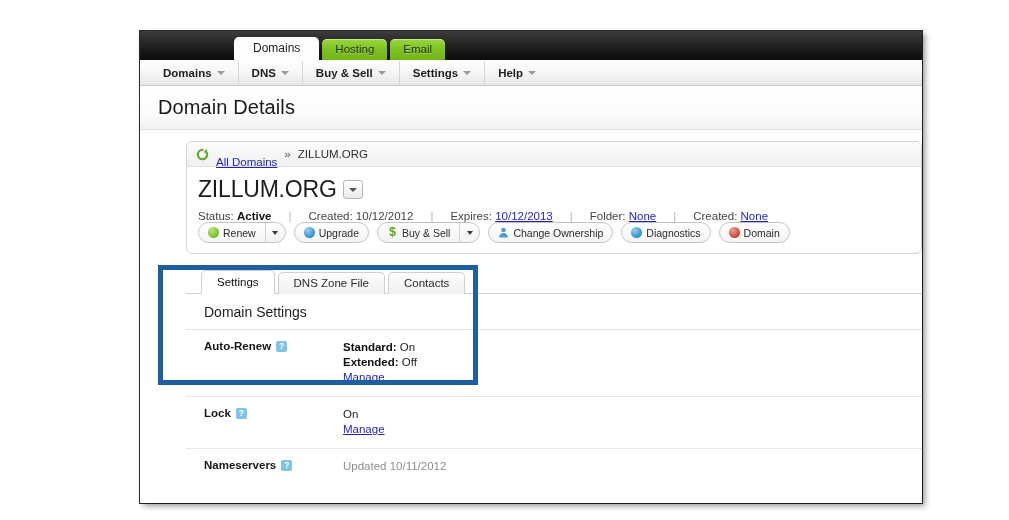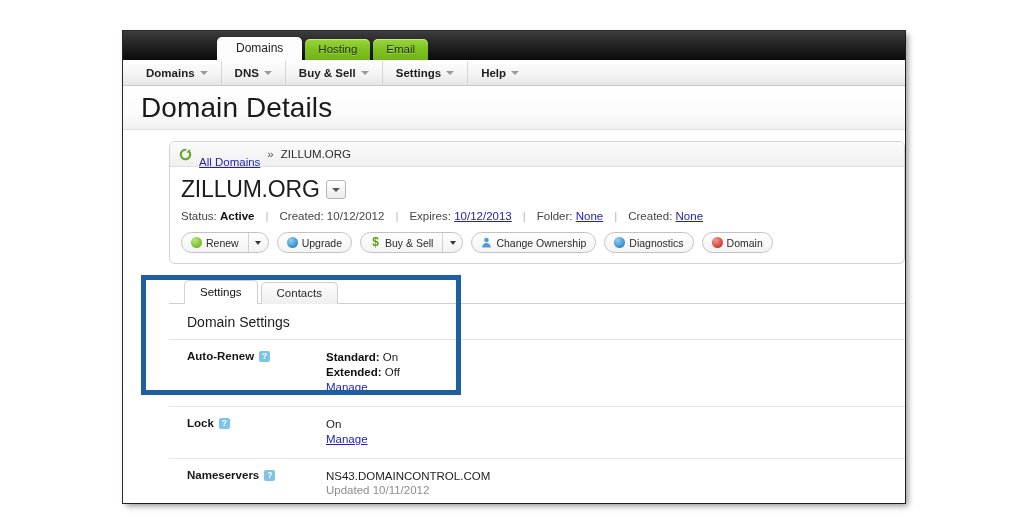--- a/index.html
+++ b/index.html
@@ -11,21 +11,21 @@
     width: 1009px;
     height: 520px;
     font-family: "Liberation Sans", sans-serif;
     overflow: hidden;
     position: relative;
   }
 
   
   #app-window {
     position: absolute;
-    left: 123px;
+    left: 140px;
     top: 31px;
     width: 782px;
     height: 472px;
     background: #ffffff;
     box-shadow: 3px 3px 6px rgba(0,0,0,0.42), 0 0 0 1px #2b2b2b;
     overflow: hidden;
   }
 
   
   #top-bar {
@@ -100,21 +100,21 @@
   
   #page-title-band {
     height: 43px;
     background: linear-gradient(to bottom, #ffffff 0%, #fbfbfb 65%, #f1f1f1 100%);
     border-bottom: 1px solid #dcdcdc;
     display: flex;
     align-items: center;
     padding-left: 18px;
   }
   #page-title {
-    font-size: 28px;
+    font-size: 20px;
     color: #1a1a1a;
     letter-spacing: 0.1px;
   }
 
   
   #content {
     padding: 11px 0 0 46px;
     background: #ffffff;
     height: 100%;
   }
@@ -173,31 +173,30 @@
     cursor: pointer;
   }
   .dropdown-btn .caret-dn { border-top-color: #555; }
 
   #meta-row {
     margin-top: 7px;
     font-size: 11.5px;
     color: #444444;
     display: flex;
     align-items: center;
-    gap: 2px;
+    gap: 8px;
     flex-wrap: nowrap;
   }
   .meta-item { white-space: nowrap; }
   .meta-item b { color: #111; }
   .meta-pipe { color: #b5b5b5; padding: 0 9px; }
   .meta-link { color: #2222bb; text-decoration: underline; cursor: pointer; }
 
   
   #action-row {
-    margin-top: 10px;
     display: flex;
     align-items: center;
     gap: 8px;
   }
   .abtn-group {
     display: flex;
     align-items: stretch;
     border: 1px solid #c2c2c2;
     border-radius: 11px;
     background: linear-gradient(to bottom, #ffffff 0%, #f3f3f3 100%);
@@ -470,20 +469,21 @@
           </div>
       </div>
     </div>
 
     <div id="settings-section">
 
       <div id="highlight-box" style="border-color: rgb(29, 95, 160);"></div>
 
       <div id="tabs-row">
           <div class="stab active">Settings</div>
+          <div class="stab">DNS Zone File</div>
           <div class="stab">Contacts</div>
         </div>
 
       <div id="settings-card">
         <div id="settings-heading">Domain Settings</div>
         <div id="settings-rows">
             <div class="setting-row">
               <div class="srow-label">
                 <span>Auto-Renew</span>
                 <span class="help-icon">?</span>
@@ -496,21 +496,20 @@
                 <span class="help-icon">?</span>
               </div>
               <div class="srow-value"><div><span>On</span></div><a class="manage-link" href="javascript:void(0)">Manage</a></div>
             </div>
             <div class="setting-row">
               <div class="srow-label">
                 <span>Nameservers</span>
                 <span class="help-icon">?</span>
               </div>
               <div class="srow-value">
-                <div><span>NS43.DOMAINCONTROL.COM</span></div>
                 <div class="muted">Updated 10/11/2012</div>
               </div>
             </div>
           </div>
       </div>
     </div>
 
   </div>
 </div>
 

